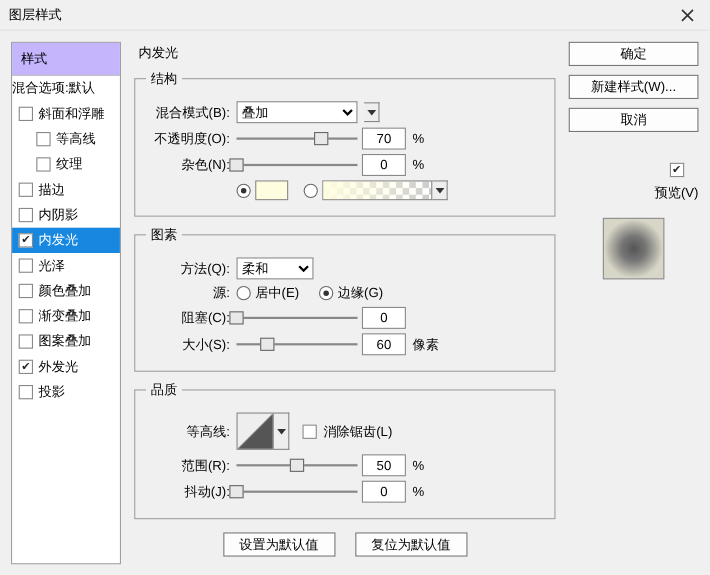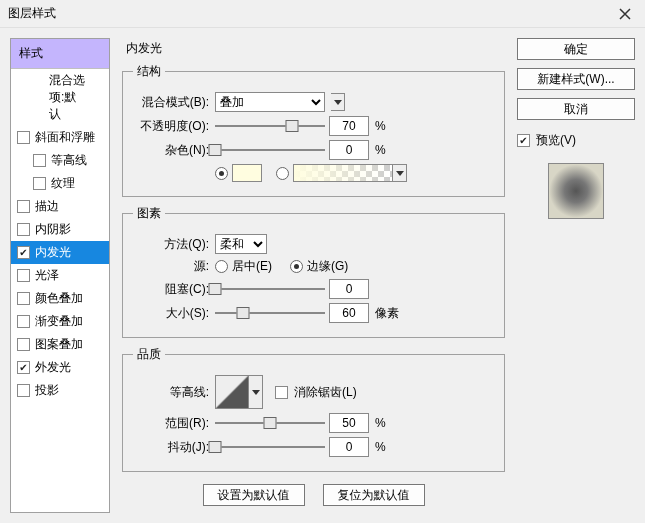--- a/index.html
+++ b/index.html
@@ -10,21 +10,21 @@
   .close svg { width: 12px; height: 12px; }
   .content { display: flex; padding: 10px; gap: 12px; height: calc(100% - 28px); }
   .sidebar { width: 100px; border: 1px solid #a0a0a0; background: #fff; display: flex; flex-direction: column; }
   .sidebar-header { padding: 6px 8px; border-bottom: 1px solid #c0c0c0; background: #c4b5fd; }
   .sidebar-item { display: flex; align-items: center; padding: 3px 6px; gap: 5px; cursor: pointer; }
   .sidebar-item.indent { padding-left: 22px; }
   .sidebar-item.selected { background: #1787e0; color: #fff; }
   .chk { width: 13px; height: 13px; border: 1px solid #888; background: #fff; display: inline-flex; align-items: center; justify-content: center; flex-shrink: 0; }
   .chk.checked::after { content: "✔"; font-size: 10px; color: #222; line-height: 1; }
   .sidebar-item.selected .chk.checked::after { color: #222; }
-  .sidebar-static { padding: 3px 24px; margin-left: 14px; }
+  .sidebar-static { padding: 3px 0; }
   .main { flex: 1; display: flex; flex-direction: column; }
   .main-title { padding: 2px 4px 6px 4px; }
   fieldset { border: 1px solid #a0a0a0; margin: 0 0 8px 0; padding: 8px 10px 10px 10px; }
   legend { padding: 0 4px; font-family: Liberation Serif, serif; }
   .row { display: flex; align-items: center; margin: 4px 0; }
   .lbl { width: 82px; text-align: right; padding-right: 6px; }
   select { height: 20px; background: #fff; border: 1px solid #888; }
   .slider { position: relative; height: 16px; flex: 0 0 110px; }
   .slider-track { position: absolute; top: 7px; left: 0; right: 0; height: 2px; background: #888; }
   .slider-thumb { position: absolute; top: 2px; width: 13px; height: 12px; background: #e8e8e8; border: 1px solid #666; transform: translateX(-50%); }
@@ -33,23 +33,23 @@
   .radio { width: 13px; height: 13px; border: 1px solid #666; border-radius: 50%; background: #fff; display: inline-flex; align-items: center; justify-content: center; margin-right: 4px; flex-shrink:0; cursor:pointer; }
   .radio.sel::after { content: ""; width: 5px; height: 5px; border-radius: 50%; background: #333; }
   .swatch { width: 30px; height: 18px; border: 1px solid #888; display:inline-block; }
   .swatch1 { background: #fffde0; }
   .swatch2 { background: repeating-conic-gradient(#ccc 0 25%, #fff 0 50%) 0 0/12px 12px; position:relative; width:100px; }
   .swatch2::before { content:""; position:absolute; inset:0; background:linear-gradient(to right, #fffde0, rgba(255,253,224,0)); }
   .dd-arrow { width:14px; height:18px; border:1px solid #888; border-left:none; display:inline-flex; align-items:center; justify-content:center; background:#eee; cursor:pointer; }
   .contour { width: 34px; height: 34px; border:1px solid #888; background:linear-gradient(135deg,#eee 0%, #eee 48%, #555 52%, #555 100%); display:inline-block; }
   .contour-dd { width:14px; height:34px; border:1px solid #888; border-left:none; background:#eee; display:inline-flex; align-items:center; justify-content:center; cursor:pointer; }
   .btn { height: 22px; border: 1px solid #777; background: #fdfdfd; padding: 0 14px; cursor: pointer; box-shadow: 0 0 0 1px #fff inset; }
-  .rightcol { width: 118px; display: flex; flex-direction: column; gap: 8px; align-items: flex-start; }
+  .rightcol { width: 118px; display: flex; flex-direction: column; gap: 8px; align-items: flex-end; }
   .rightcol .btn { width: 100%; }
-  .preview-row { display:flex; align-items:center; justify-content:center; gap:6px; margin-top:4px;}
+  .preview-row { display:flex; align-items:center; justify-content:center; gap:6px; margin-top:20px;flex-direction:column;}
   .preview-img { width:56px; height:56px; border:1px solid #888; background: radial-gradient(circle at 50% 50%, #555 0%, #777 30%, #d8d6c6 70%); margin: 6px auto 0 auto; }
   .btn-row { display:flex; gap:18px; justify-content:center; margin-top:4px; }
   .arrow-down { width:0;height:0;border-left:4px solid transparent;border-right:4px solid transparent;border-top:5px solid #333; }
 </style>
 </head>
 <body>
 
 <div class="titlebar">
   <span class="title">图层样式</span>
   <div class="close">
@@ -156,21 +156,21 @@
         <span class="dd-arrow">
             <span class="arrow-down"></span>
           </span>
       </div>
     </fieldset>
 
     <fieldset>
       <legend>图素</legend>
       <div class="row">
         <span class="lbl">方法(Q):</span>
-        <select style="width:52px"><option>柔和</option></select>
+        <select style="width:70px"><option>柔和</option></select>
       </div>
       <div class="row">
         <span class="lbl">源:</span>
         <span class="radio"></span>
         <span>居中(E)</span>
         <span style="width:18px"></span>
         <span class="radio sel"></span>
         <span>边缘(G)</span>
       </div>
       <div class="row">

